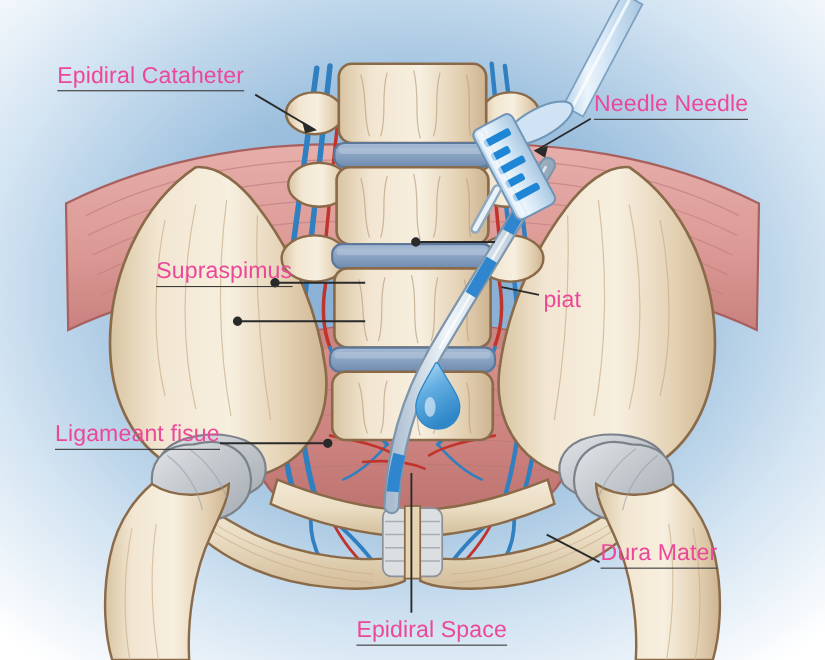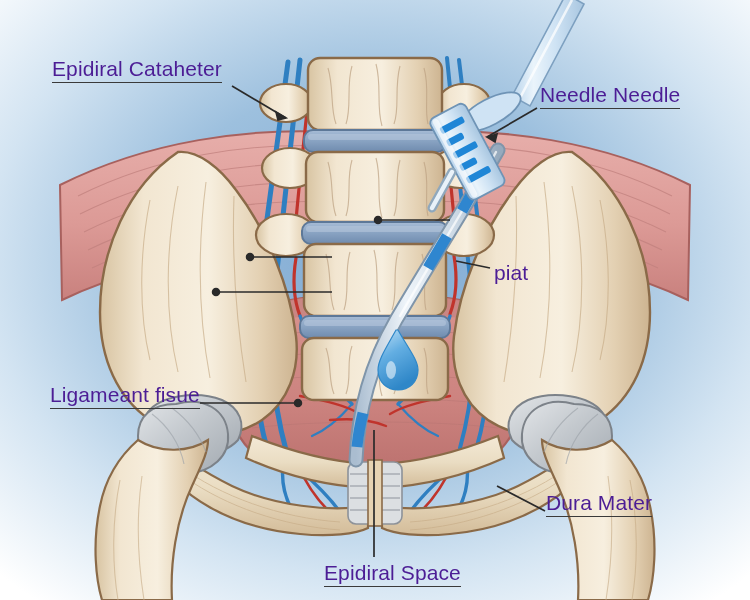--- a/index.html
+++ b/index.html
@@ -16,21 +16,21 @@
     background: #ffffff;
   }
   #art {
     position: absolute;
     inset: 0;
     width: 750px;
     height: 600px;
   }
   .label {
     position: absolute;
-    color: #4c1d95;
+    color: #ec4899;
     font-size: 21px;
     line-height: 1.05;
     white-space: nowrap;
     letter-spacing: .1px;
     border-bottom: 1.6px solid #3a3a3a;
     padding-bottom: 2px;
   }
   .label.nounderline { border-bottom: none; }
 </style>
 </head>
@@ -406,20 +406,21 @@
         <line x1="374" y1="557" x2="374" y2="430"></line>
       </g>
     </g>
   </svg>
 
   <div class="label" style="left:52px; top:58px;">Epidiral Cataheter</div>
 
   <div class="label" style="left:540px; top:84px;">Needle Needle</div>
 
 
+  <div class="label" style="left:142px; top:236px;">Supraspimus</div>
 
 
   <div class="label nounderline" style="left:494px; top:262px;">piat</div>
 
   <div class="label" style="left:50px; top:384px;">Ligameant fisue</div>
 
   <div class="label" style="left:546px; top:492px;">Dura Mater</div>
 
   <div class="label" style="left:308px; top:562px;margin-left:16px;">Epidiral Space</div>
 

